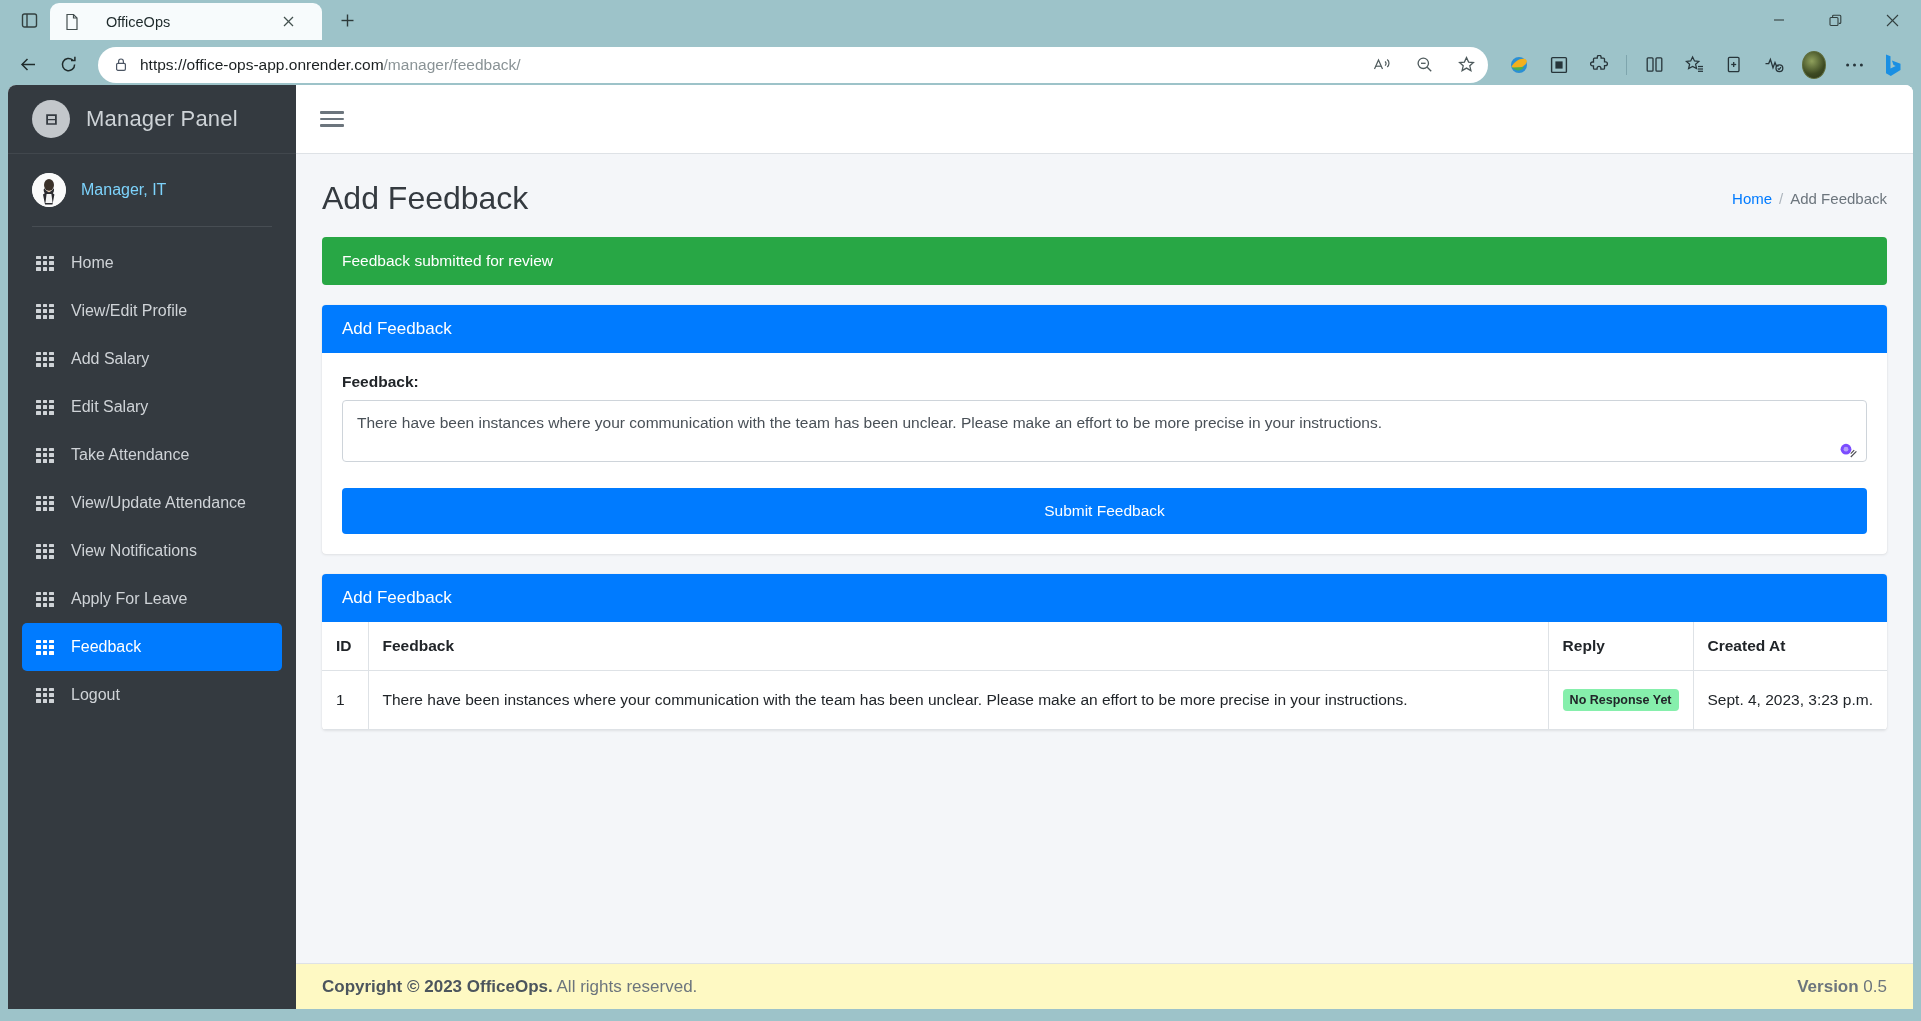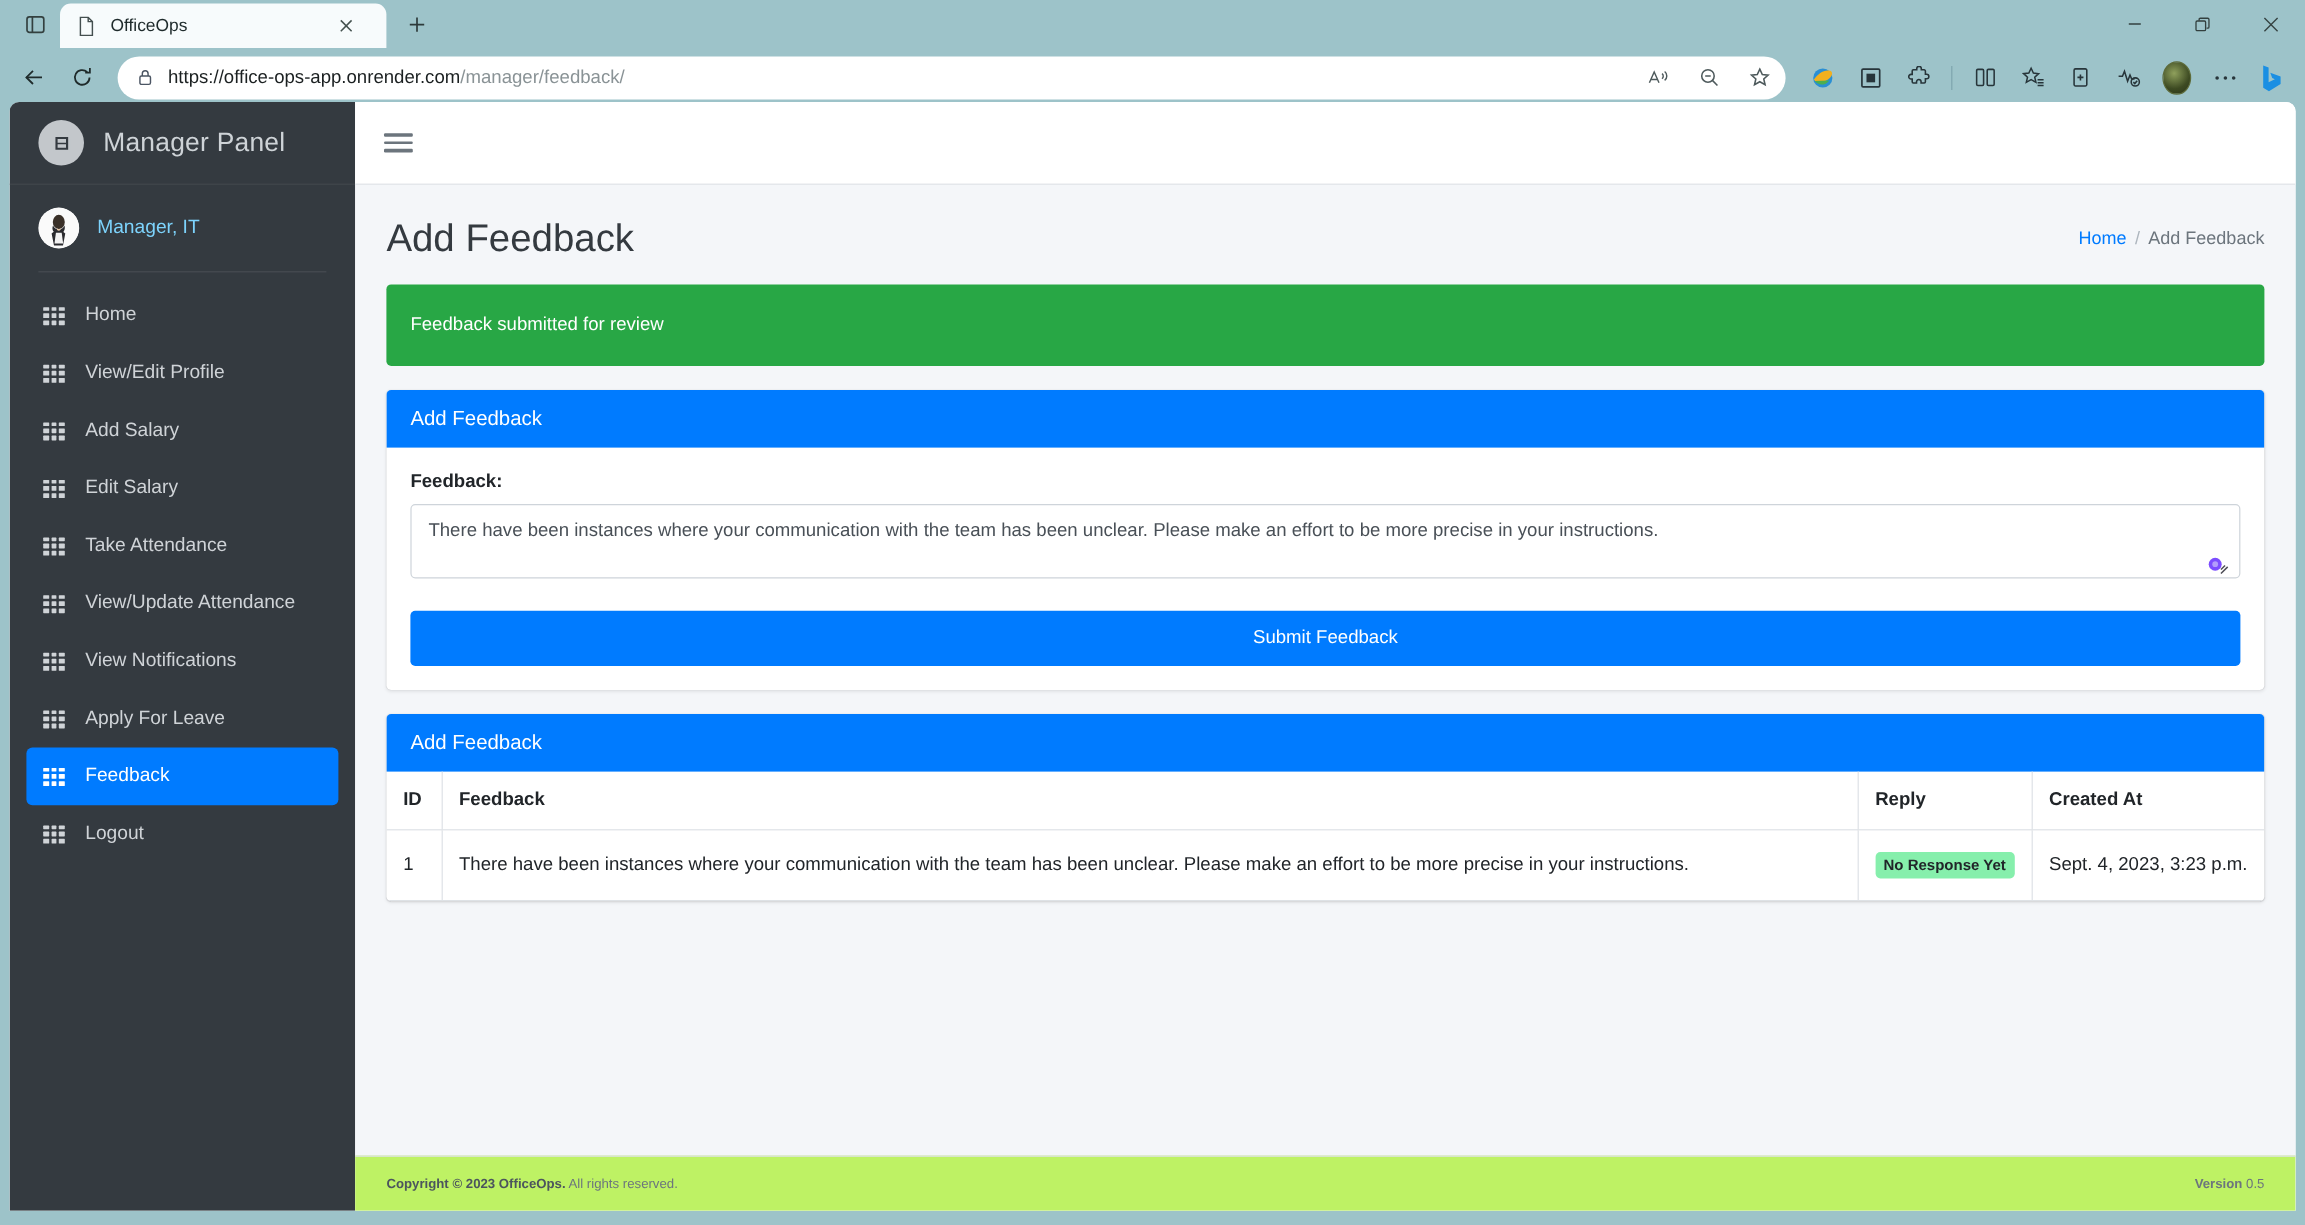--- a/index.html
+++ b/index.html
@@ -15,21 +15,21 @@
 
   .titlebar { height: 40px; display: flex; align-items: flex-end; padding-left: 8px; position: relative; }
   .tab-strip-icon {
     width: 42px; height: 34px; margin-bottom: 3px;
     display: flex; align-items: center; justify-content: center;
     border-radius: 6px; color: #33403f;
   }
   .tab {
     width: 272px; height: 37px; background: #f7fbfc;
     border-radius: 9px 9px 0 0; display: flex; align-items: center;
-    padding: 0 21px 0 14px; gap: 12px; position: relative;
+    padding: 0 21px 0 14px; gap: 26px; position: relative;
   }
   .tab .favicon { width: 16px; height: 18px; flex: 0 0 auto; }
   .tab .tab-title {
     flex: 1; font-size: 14.5px; color: #1e2a2b; white-space: nowrap;
     overflow: hidden; text-overflow: ellipsis;
   }
   .tab .tab-close {
     width: 26px; height: 26px; border-radius: 5px; flex: 0 0 auto;
     display: flex; align-items: center; justify-content: center;
     color: #44514f; font-size: 16px; line-height: 1;
@@ -136,21 +136,21 @@
   }
   .page-title { font-size: 32px; color: #343a40; font-weight: normal; }
   .breadcrumb { font-size: 15px; color: #6c757d; display: flex; gap: 7px; align-items: center; }
   .breadcrumb a { color: #007bff; text-decoration: none; }
   .breadcrumb .sep { color: #adb5bd; }
 
   .content { padding: 0 26px 0 26px; }
 
   .alert-success {
     background: #28a745; color: #ffffff; border-radius: 4px;
-    padding: 25px 20px; font-size: 15.5px; margin-bottom: 20px;
+    padding: 15px 20px; font-size: 15.5px; margin-bottom: 20px;
   }
 
   .card { background: #ffffff; border-radius: 4px; margin-bottom: 20px; box-shadow: 0 0 1px rgba(0,0,0,.12), 0 1px 3px rgba(0,0,0,.08); overflow: hidden; }
   .card-header {
     background: #007bff; color: #ffffff; font-size: 17px;
     padding: 14px 20px;
   }
   .card-body { padding: 20px; }
   .form-label { font-size: 15.5px; color: #212529; font-weight: bold; display: block; margin-bottom: 9px; }
   .textarea-wrap { position: relative; }
@@ -186,23 +186,23 @@
   .col-reply { width: 118px; }
   .col-created { width: 194px; }
   .badge-warning {
     display: inline-block; background: #86efac; color: #212529;
     font-size: 12.5px; font-weight: bold; border-radius: 4px; padding: 4px 7px;
     white-space: nowrap;
   }
 
   .footer-spacer { flex: 1; }
   .footer {
-    background: #bef264; border-top: 1px solid #dee2e6;
+    background: #fef9c3; border-top: 1px solid #dee2e6;
     height: 46px; display: flex; align-items: center; justify-content: space-between;
-    padding: 0 26px; font-size: 11px; color: #6c757d;
+    padding: 0 26px; font-size: 17px; color: #6c757d;
   }
   .footer b { color: #4c555d; }
   .footer .ver b { color: #6c757d; }
 </style>
 </head>
 <body>
 
 <div class="browser">
 
   <div class="titlebar">

